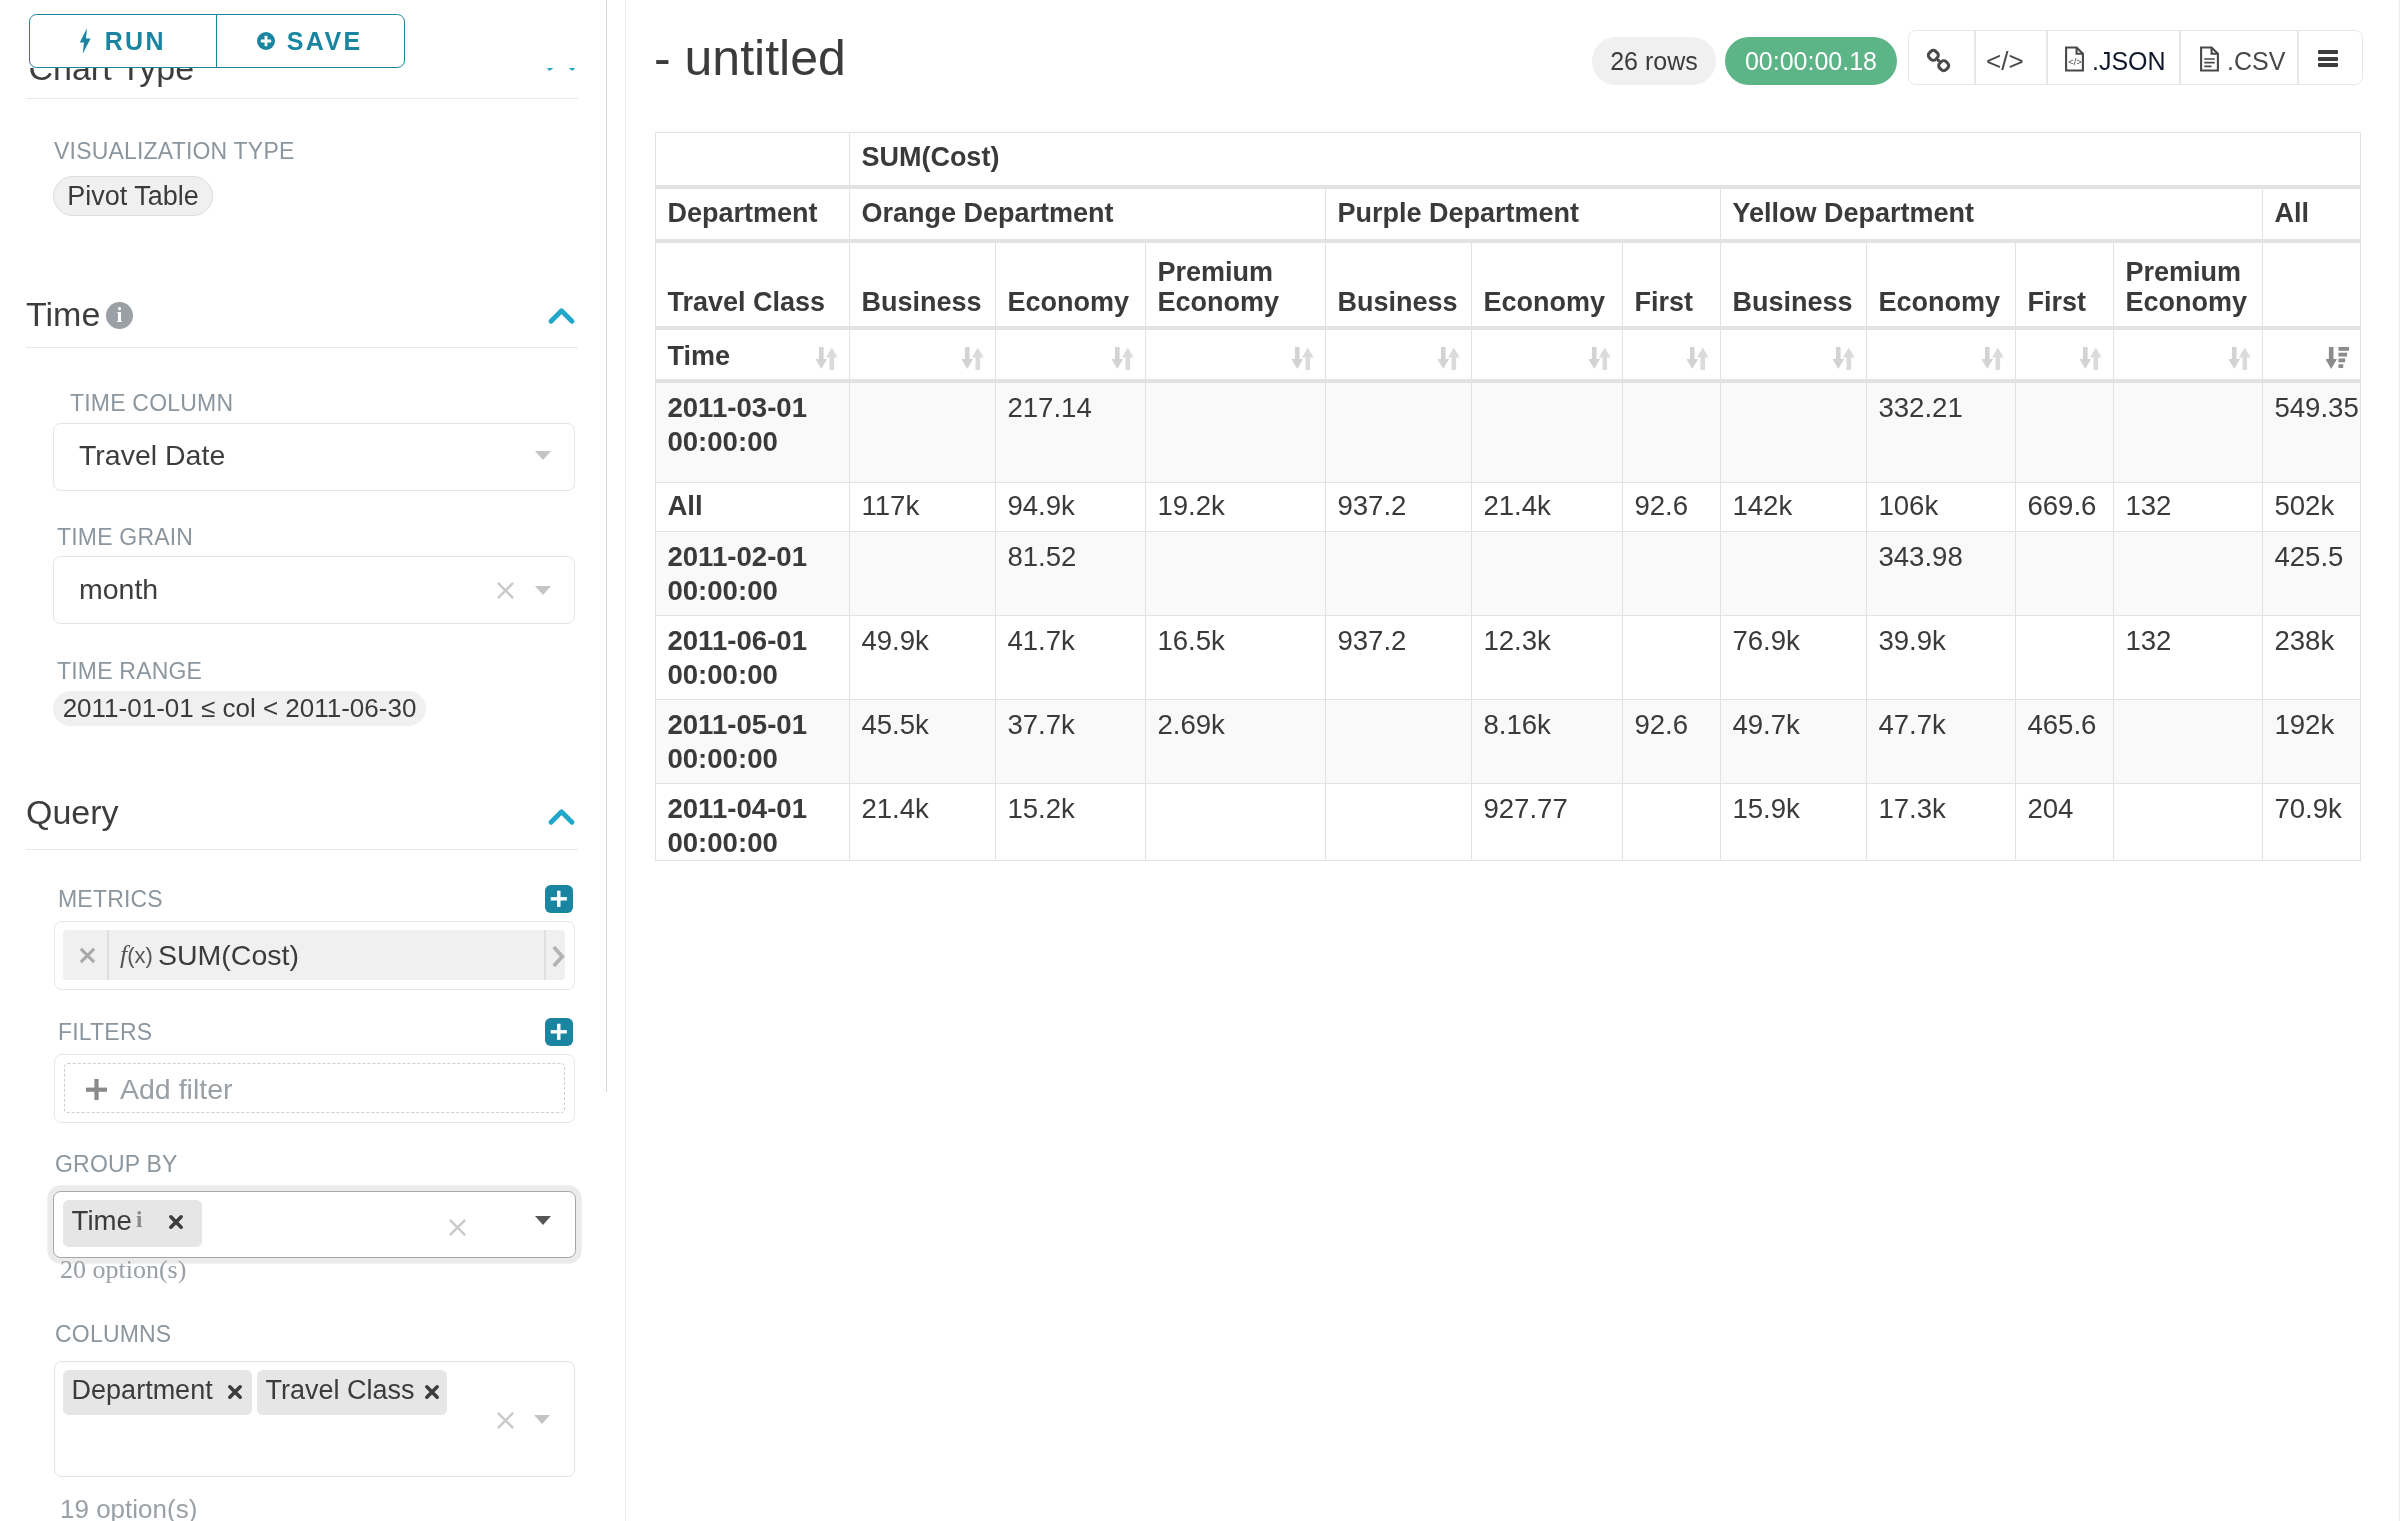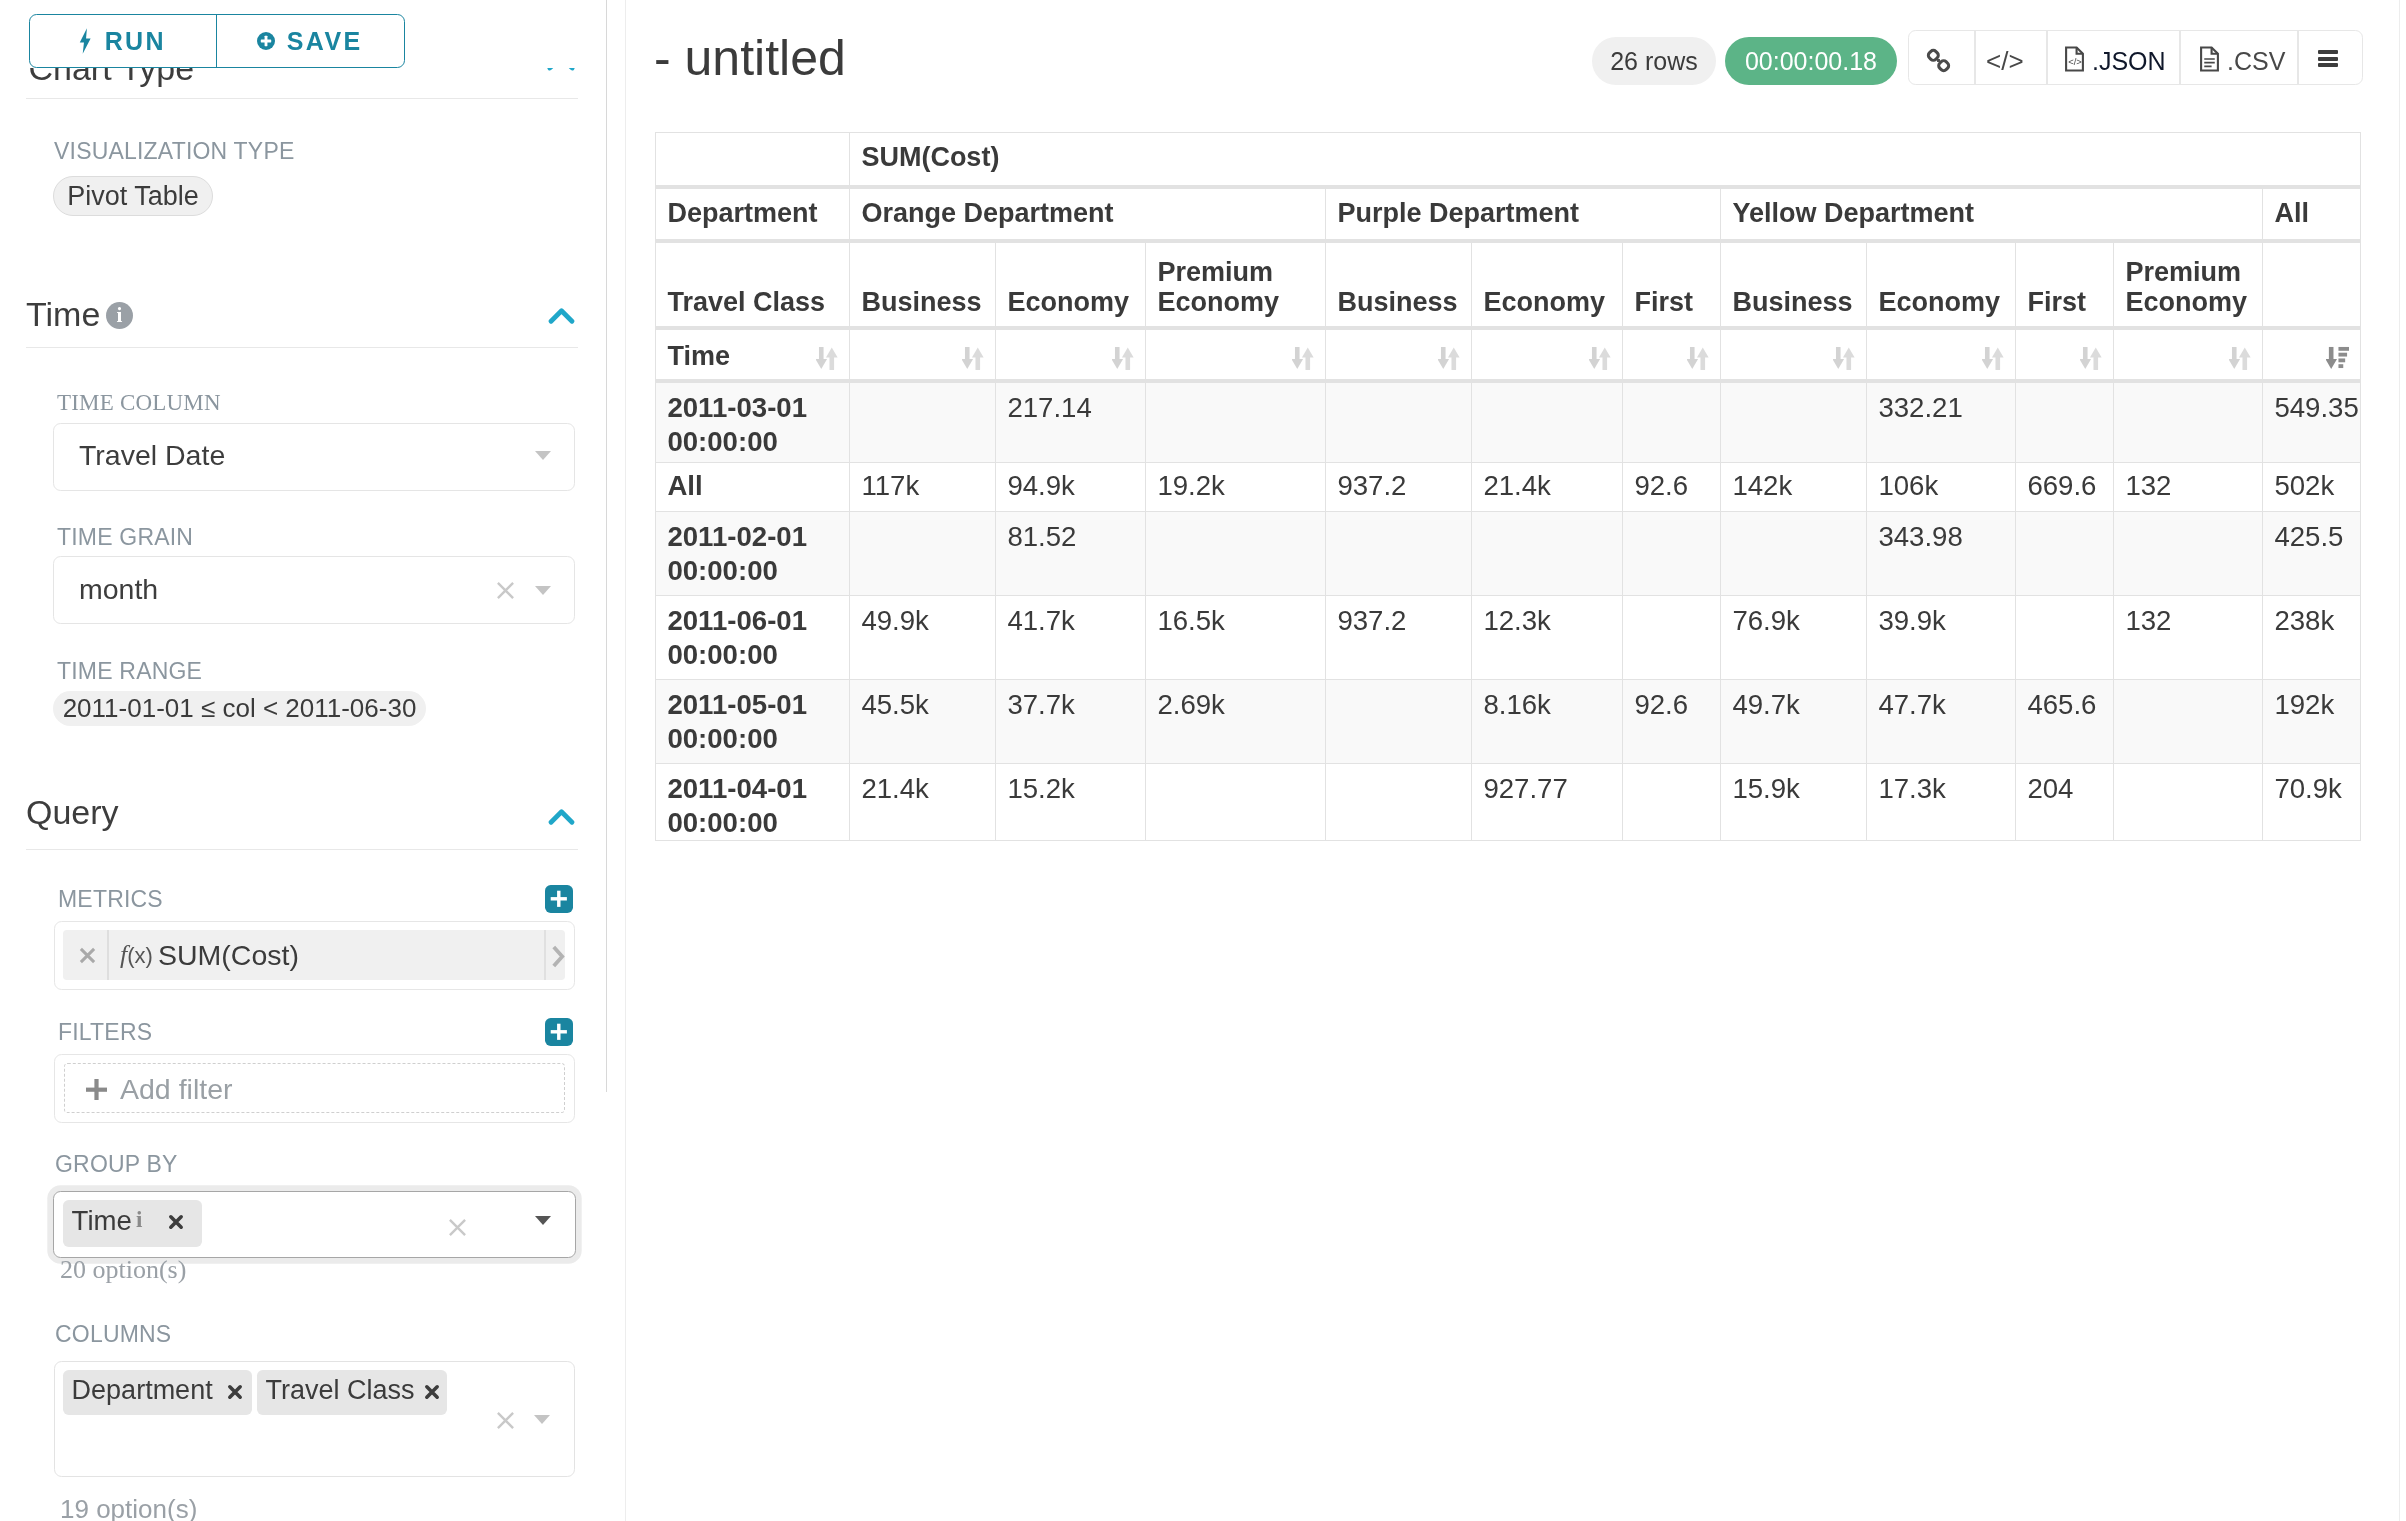--- a/index.html
+++ b/index.html
@@ -48,21 +48,21 @@
   <div class="label" style="left:54px;top:138px;">VISUALIZATION TYPE</div>
   <div class="pill" style="left:53px;top:176px;width:160px;height:40px;border:1px solid #dcdcdc;font-size:27px;line-height:38px;text-align:center;">Pivot Table</div>
 
   <div class="sectitle" style="left:26px;top:295px;">Time</div>
   <div class="abs" style="left:106px;top:302px;width:27px;height:27px;border-radius:50%;background:#9aa0a6;color:#fff;text-align:center;font-family:'Liberation Serif',serif;font-weight:bold;font-size:21px;line-height:27px;">i</div>
   <svg class="abs" style="left:548px;top:306px;" width="27" height="19" viewBox="0 0 28 20">
     <polyline points="3,16 14,5 25,16" fill="none" stroke="#20a7c9" stroke-width="5" stroke-linecap="round" stroke-linejoin="round"></polyline>
   </svg>
   <div class="hr" style="top:347px;"></div>
 
-  <div class="label" style="left:57px;top:390px;font-family:Liberation Serif, serif;">TIME COLUMN</div>
+  <div class="label" style="left:70px;top:390px;">TIME COLUMN</div>
   <div class="selbox" style="left:53px;top:423px;width:522px;height:68px;"></div>
   <div class="seltext" style="left:79px;top:439px;">Travel Date</div>
   <div class="caret" style="left:535px;top:451px;"></div>
 
   <div class="label" style="left:57px;top:524px;">TIME GRAIN</div>
   <div class="selbox" style="left:53px;top:556px;width:522px;height:68px;"></div>
   <div class="seltext" style="left:79px;top:573px;">month</div>
   <svg class="abs" style="left:496px;top:581px;" width="19" height="19" viewBox="0 0 20 20">
         <path d="M2 2 L18 18 M18 2 L2 18" stroke="#c9c9c9" stroke-width="2.5"></path>
       </svg>
@@ -386,21 +386,21 @@
 #pivot th, #pivot td { box-sizing:border-box; border-right:1.9px solid #e2e2e2; text-align:left; font-weight:normal; vertical-align:top; padding:0 11.4px; overflow:hidden; }
 #pivot th { border-bottom:4.8px solid #e2e2e2; font-weight:bold; line-height:30px; font-size:27px; }
 #pivot td { border-bottom:1.9px solid #e2e2e2; line-height:34px; }
 #pivot tr.odd td { background:#f9f9f9; }
 #pivot td.rh { font-weight:bold; }
 #pivot tr.r1 th { height:56px; padding-top:8.6px; }
 #pivot tr.r2 th { height:54px; padding-top:8.6px; }
 #pivot tr.r3 th { height:87px; vertical-align:bottom; padding-bottom:8.6px; }
 #pivot tr.r4 th { height:53px; padding-top:11.4px; }
 #pivot tr.d1 td { height:49px; padding-top:5.7px; }
-#pivot tr.da td { height:80px; padding-top:7.6px; }
+#pivot tr.da td { height:100px; padding-top:7.6px; }
 #pivot tr.d2 td { height:84px; padding-top:7.6px; }
 #pivot tr.d3 td { height:77px; padding-top:7.6px; }
 .si { float:right; margin-top:4.8px; }
 </style>
 
 <svg width="0" height="0" style="position:absolute;">
   <defs>
     <g id="sortpair">
       <rect x="3.1" y="1" width="4.8" height="14" fill="#d3d3d3"></rect>
       <path d="M-0.6 13.5 L11.6 13.5 L5.5 24 Z" fill="#d3d3d3"></path>

